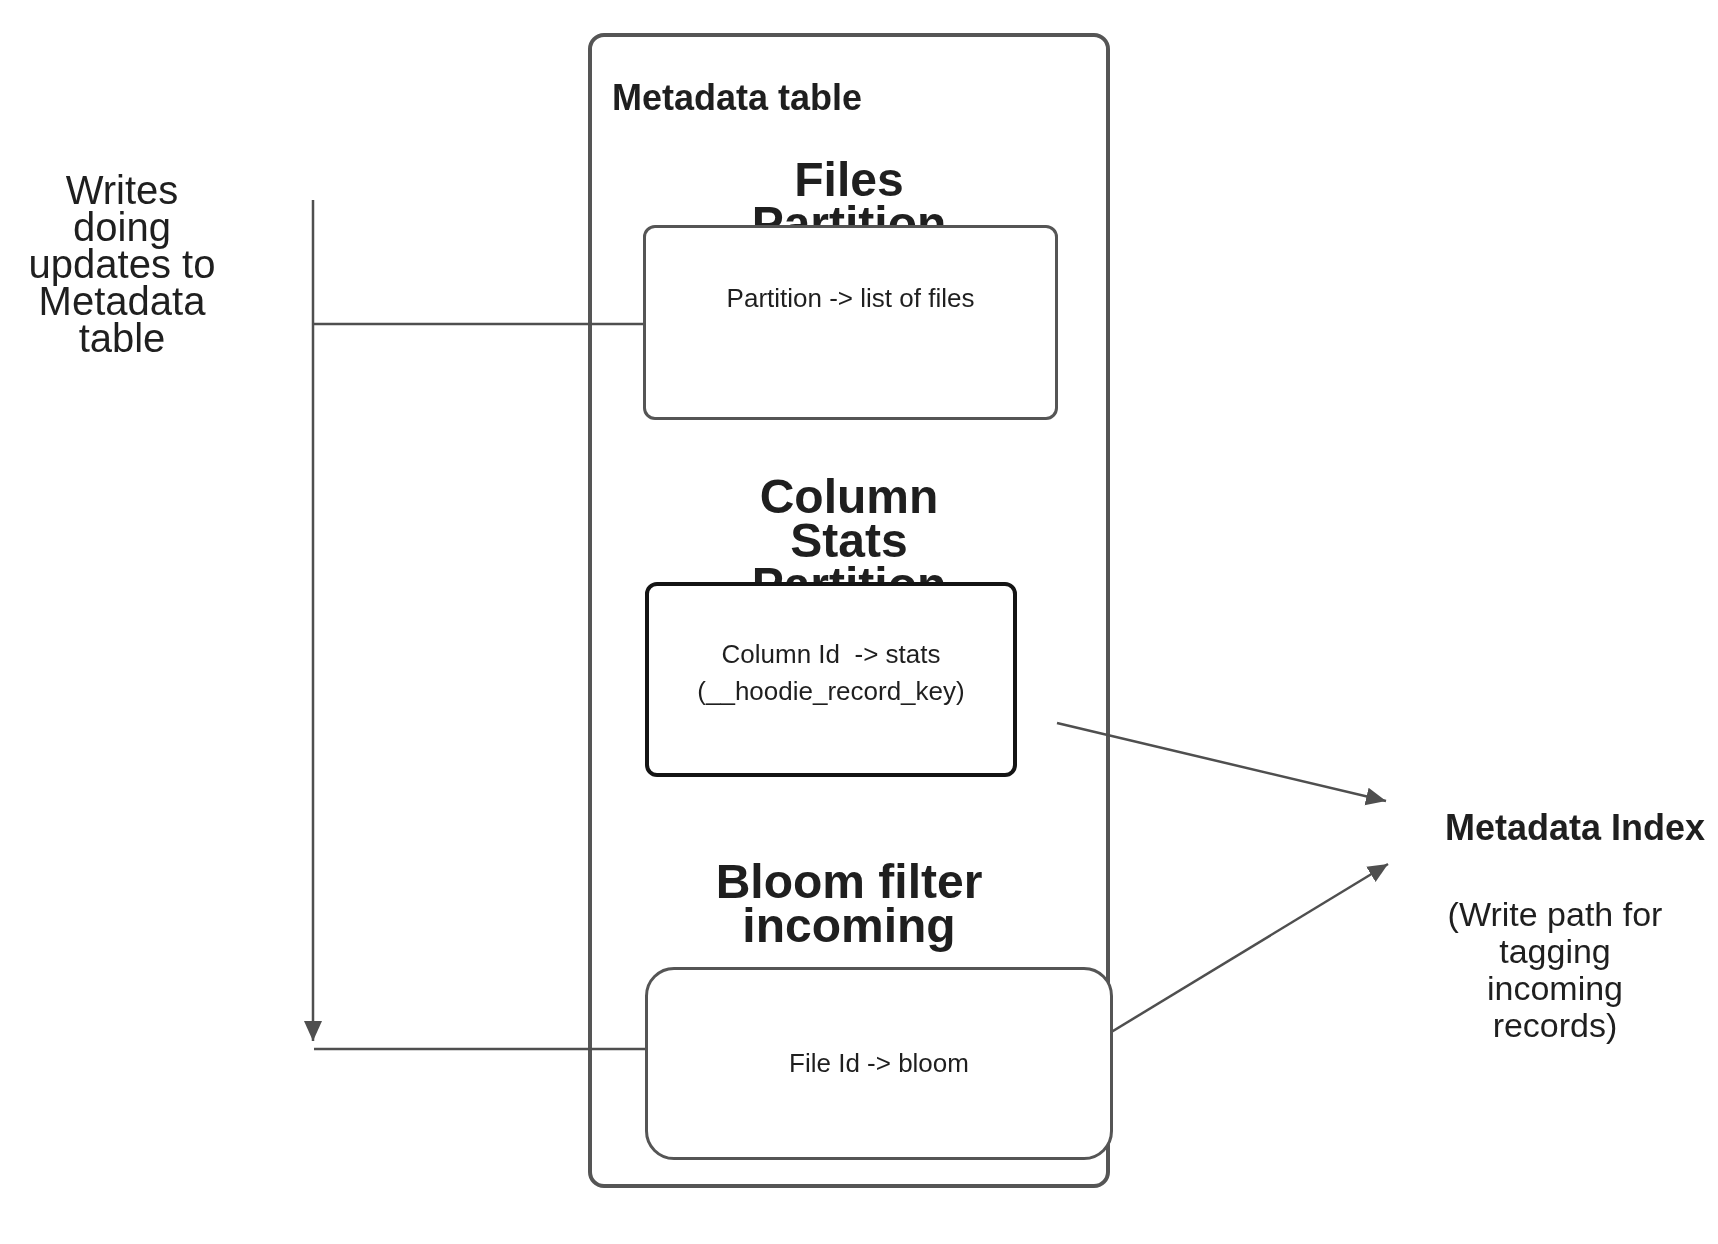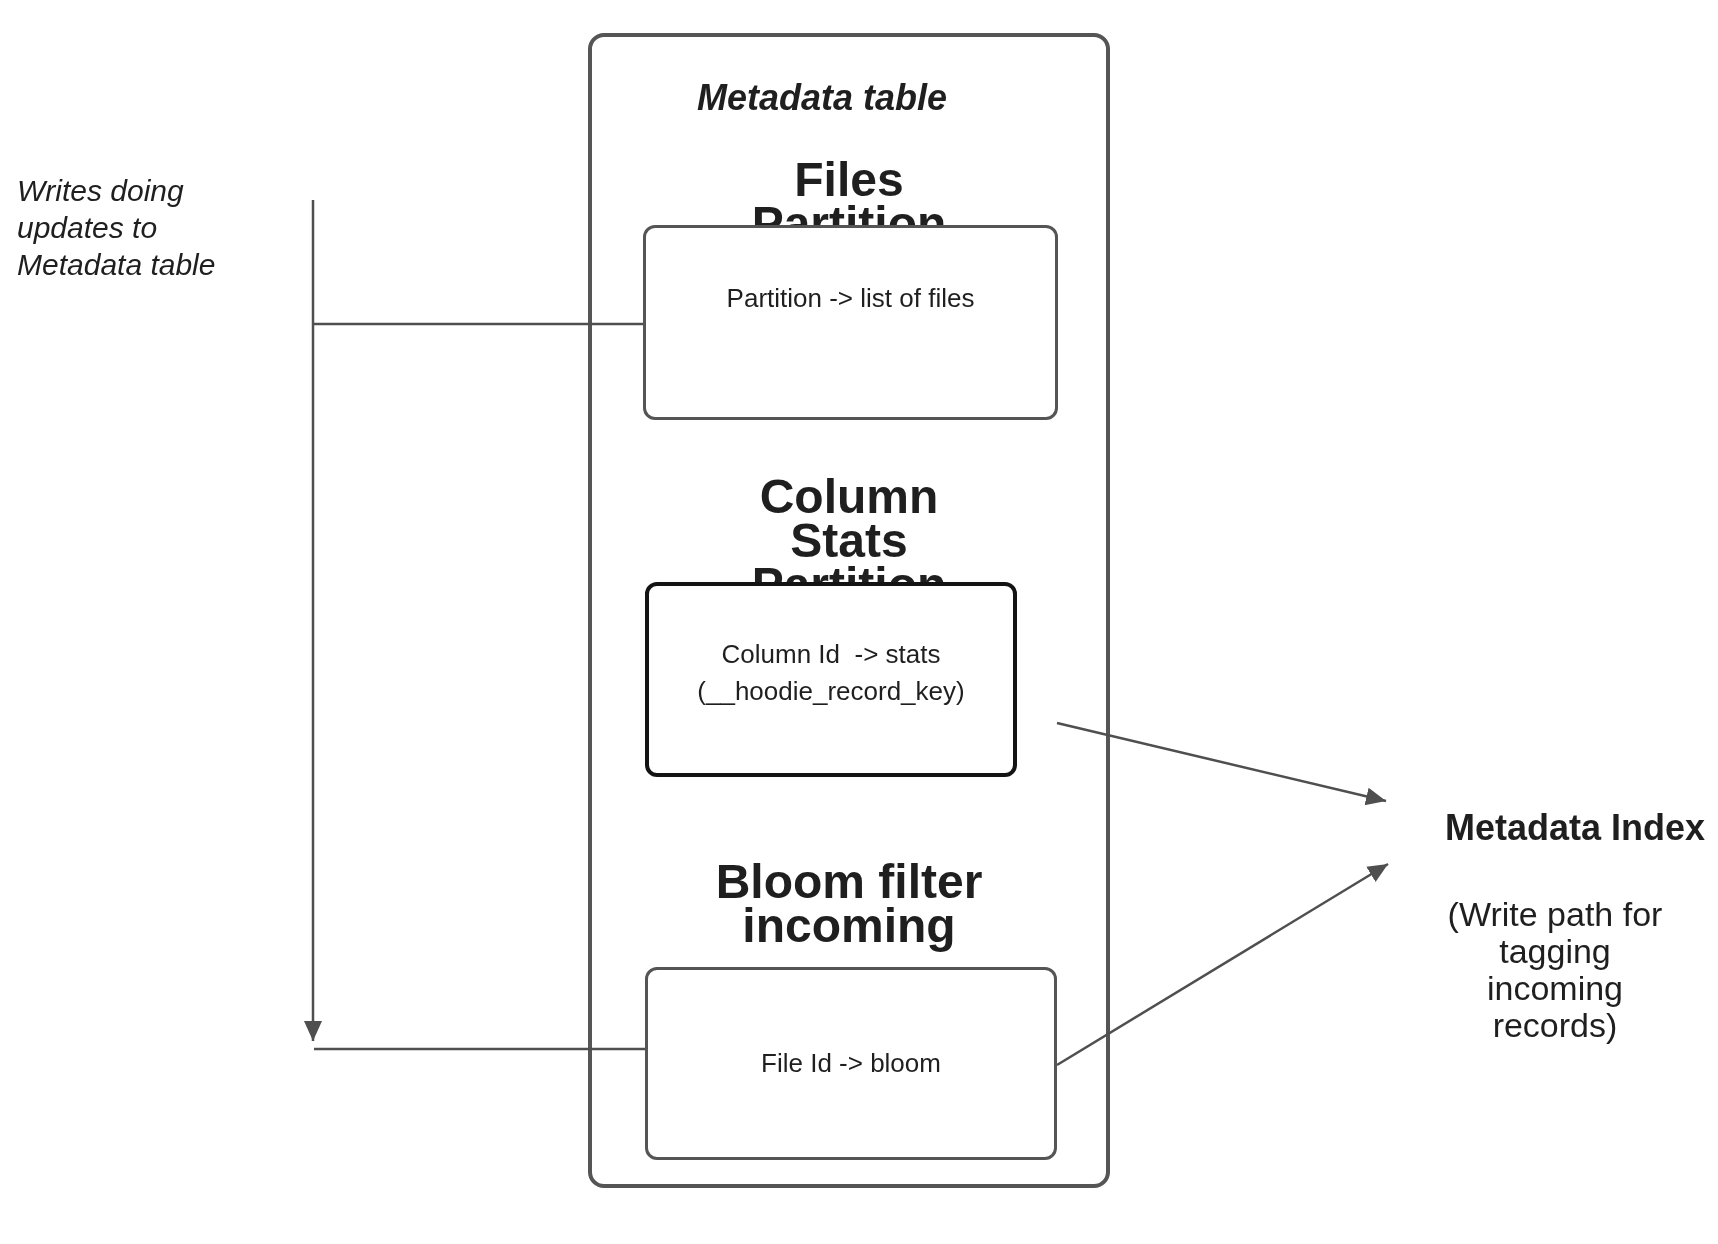--- a/index.html
+++ b/index.html
@@ -44,32 +44,30 @@
     fill: none;
   }
   .arrowhead-fill { fill: var(--line); }
 
   
   .lbl { position: absolute; z-index: 3; }
 
   .note {
     left: 17px; top: 172px;
     width: 210px;
-    font-size: 30px;
+    font-size: 40px;
     line-height: 37px;
-    text-align: left;
-    font-style: italic;
+    text-align: center;
   }
   .container-title {
     left: 612px; top: 77px;
     width: 420px;
     font-size: 36px;
     font-weight: bold;
-    text-align: center;
-    font-style: italic;
+    text-align: left;
   }
   .part-heading {
     left: 709px;
     width: 280px;
     font-size: 48px;
     font-weight: bold;
     line-height: 44px;
     text-align: center;
   }
   .h-files  { top: 158px; }
@@ -97,21 +95,21 @@
     padding-bottom: 48px;
   }
   .box-stats {
     left: 645px; top: 582px;
     width: 372px; height: 195px;
     border: 4px solid var(--box_border_dark);
     padding-bottom: 14px;
   }
   .box-bloom {
     left: 645px; top: 967px;
-    width: 412px; height: 193px;
+    width: 468px; height: 193px; border-radius: 29px;
   }
 
   .index-title {
     left: 1405px; top: 807px;
     width: 300px;
     font-size: 36px;
     font-weight: bold;
     text-align: right;
   }
   .index-subtitle {

